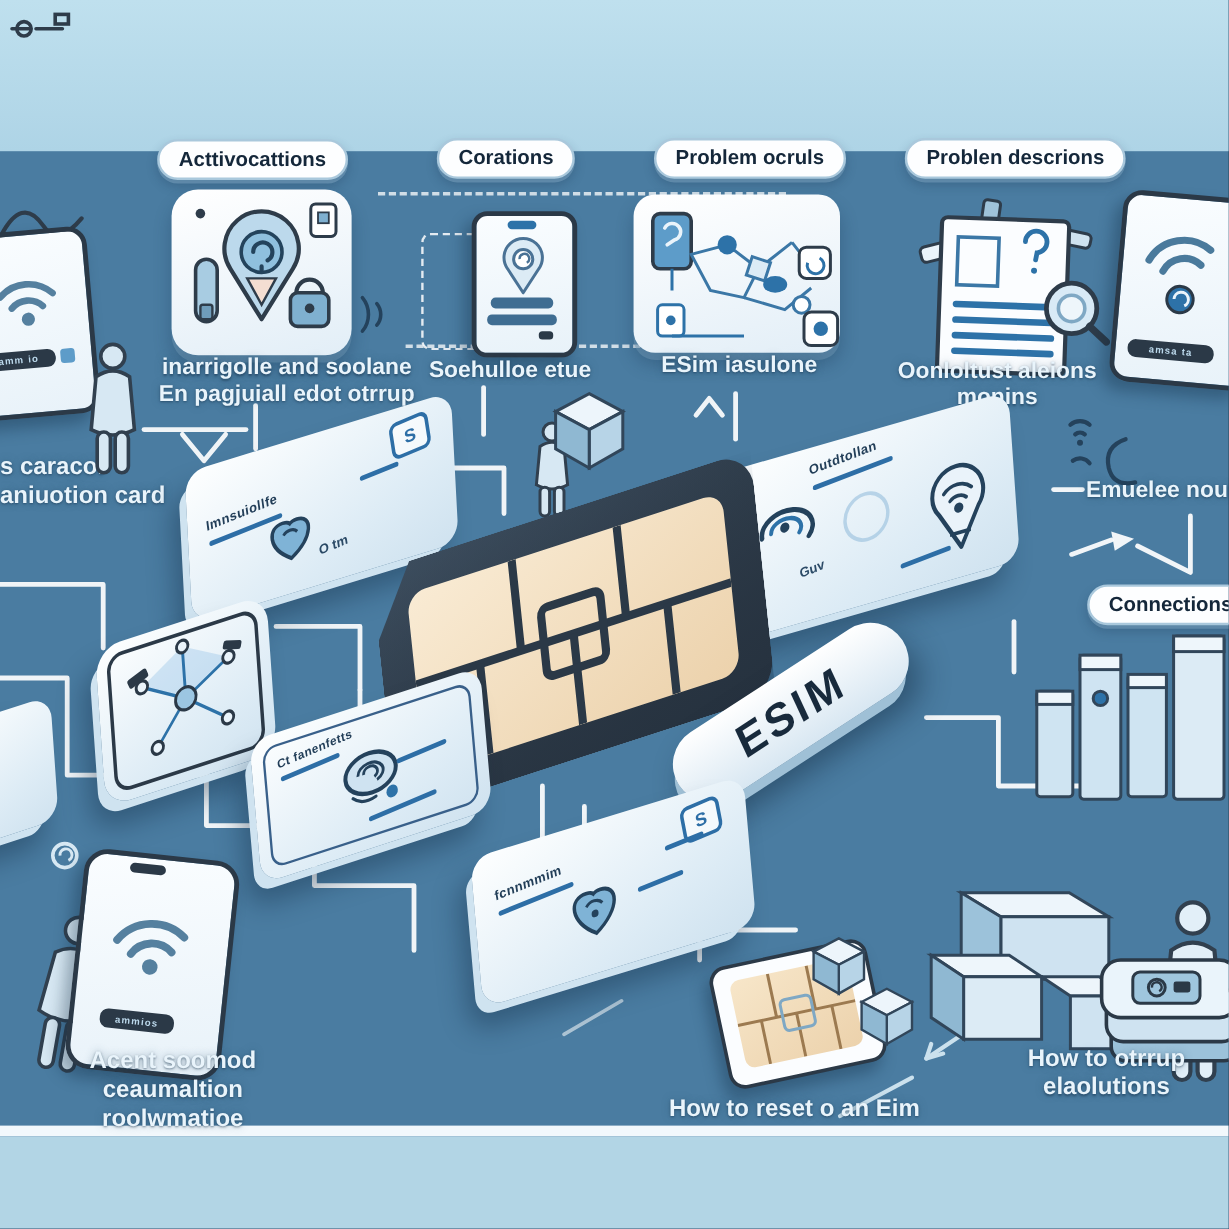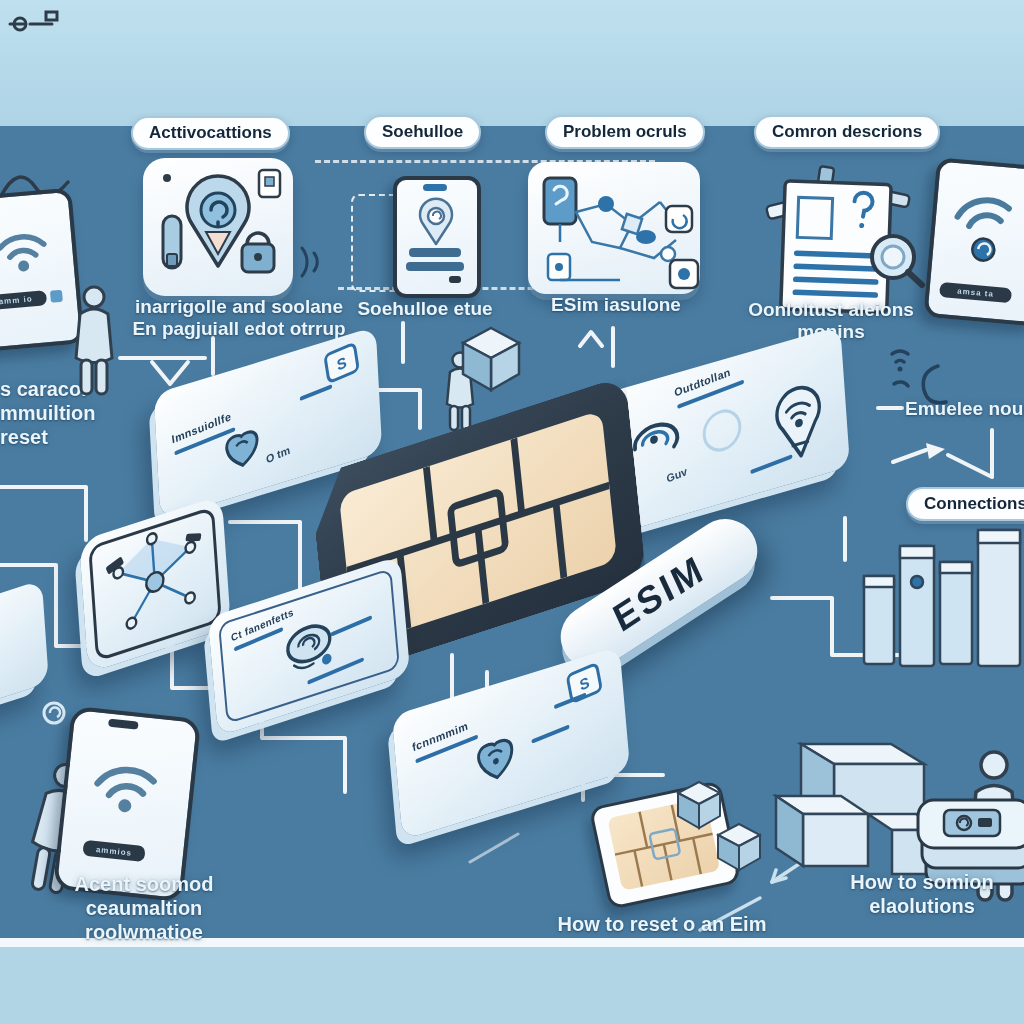--- a/index.html
+++ b/index.html
@@ -94,23 +94,23 @@
       <path d="M 805 860 L 772 882"></path>
       <path d="M 772 882 L 786 878"></path>
       <path d="M 772 882 L 776 870"></path>
     </g>
   </svg>
 
   <div class="abs dash" style="left:315px;top:160px;width:340px;"></div>
   <div class="abs dash" style="left:338px;top:287px;width:322px;"></div>
 
   <div class="pill" style="left:131px;top:116px;">Acttivocattions</div>
-  <div class="pill" style="left:364px;top:115px;">Soehulloe</div>
+  <div class="pill" style="left:364px;top:115px;">Corations</div>
   <div class="pill" style="left:545px;top:115px;">Problem ocruls</div>
-  <div class="pill" style="left:754px;top:115px;">Comron descrions</div>
+  <div class="pill" style="left:754px;top:115px;">Problen descrions</div>
   <div class="pill" style="left:906px;top:487px;">Connections</div>
 
   <svg class="abs" style="left:6px;top:2px" width="60" height="40">
     <g fill="none" stroke="#2e3c4a" stroke-width="3" stroke-linecap="round">
       <path d="M 4 22 H 18 M 24 22 H 46"></path>
       <circle cx="14" cy="22" r="6"></circle>
       <rect x="40" y="10" width="11" height="8"></rect>
     </g>
   </svg>
 
@@ -235,21 +235,21 @@
     <div>En pagjuiall edot otrrup</div>
   </div>
   <div class="note" style="left:350px;top:298px;width:150px;">Soehulloe etue</div>
   <div class="note" style="left:541px;top:294px;width:150px;">ESim iasulone</div>
   <div class="note" style="left:748px;top:299px;width:166px;">
     <div>Oonloltust aleions</div>
     <div>monins</div>
   </div>
   <div class="note note-lg" style="left:0;top:377px;width:140px;text-align:left;">
     <div>s caracol</div>
-    <div>mmuiltion reset</div>
+    <div>aniuotion card</div>
   </div>
   <div class="note" style="left:905px;top:398px;width:130px;text-align:left;">Emuelee nouu</div>
 
   <svg class="abs" style="left:68px;top:284px" width="52" height="114">
     <g fill="#d7e8f3" stroke="#31404f" stroke-width="3">
       <circle cx="26" cy="13" r="10"></circle>
       <path d="M 12 30 q 14 -10 28 0 l 4 44 q -18 9 -36 0 Z"></path>
       <rect x="13" y="76" width="11" height="34" rx="5.5"></rect>
       <rect x="28" y="76" width="11" height="34" rx="5.5"></rect>
     </g>
@@ -463,17 +463,17 @@
   </svg>
 
   <div class="note note-lg" style="left:24px;top:872px;width:240px;">
     <div>Acent soomod</div>
     <div>ceaumaltion roolwmatioe</div>
   </div>
   <div class="note note-lg" style="left:552px;top:912px;width:220px;">
     <div>How to reset o an Eim</div>
   </div>
   <div class="note note-lg" style="left:832px;top:870px;width:180px;">
-    <div>How to somion</div>
+    <div>How to otrrup</div>
     <div>elaolutions</div>
   </div>
 
 </div>
 
 </body></html>

